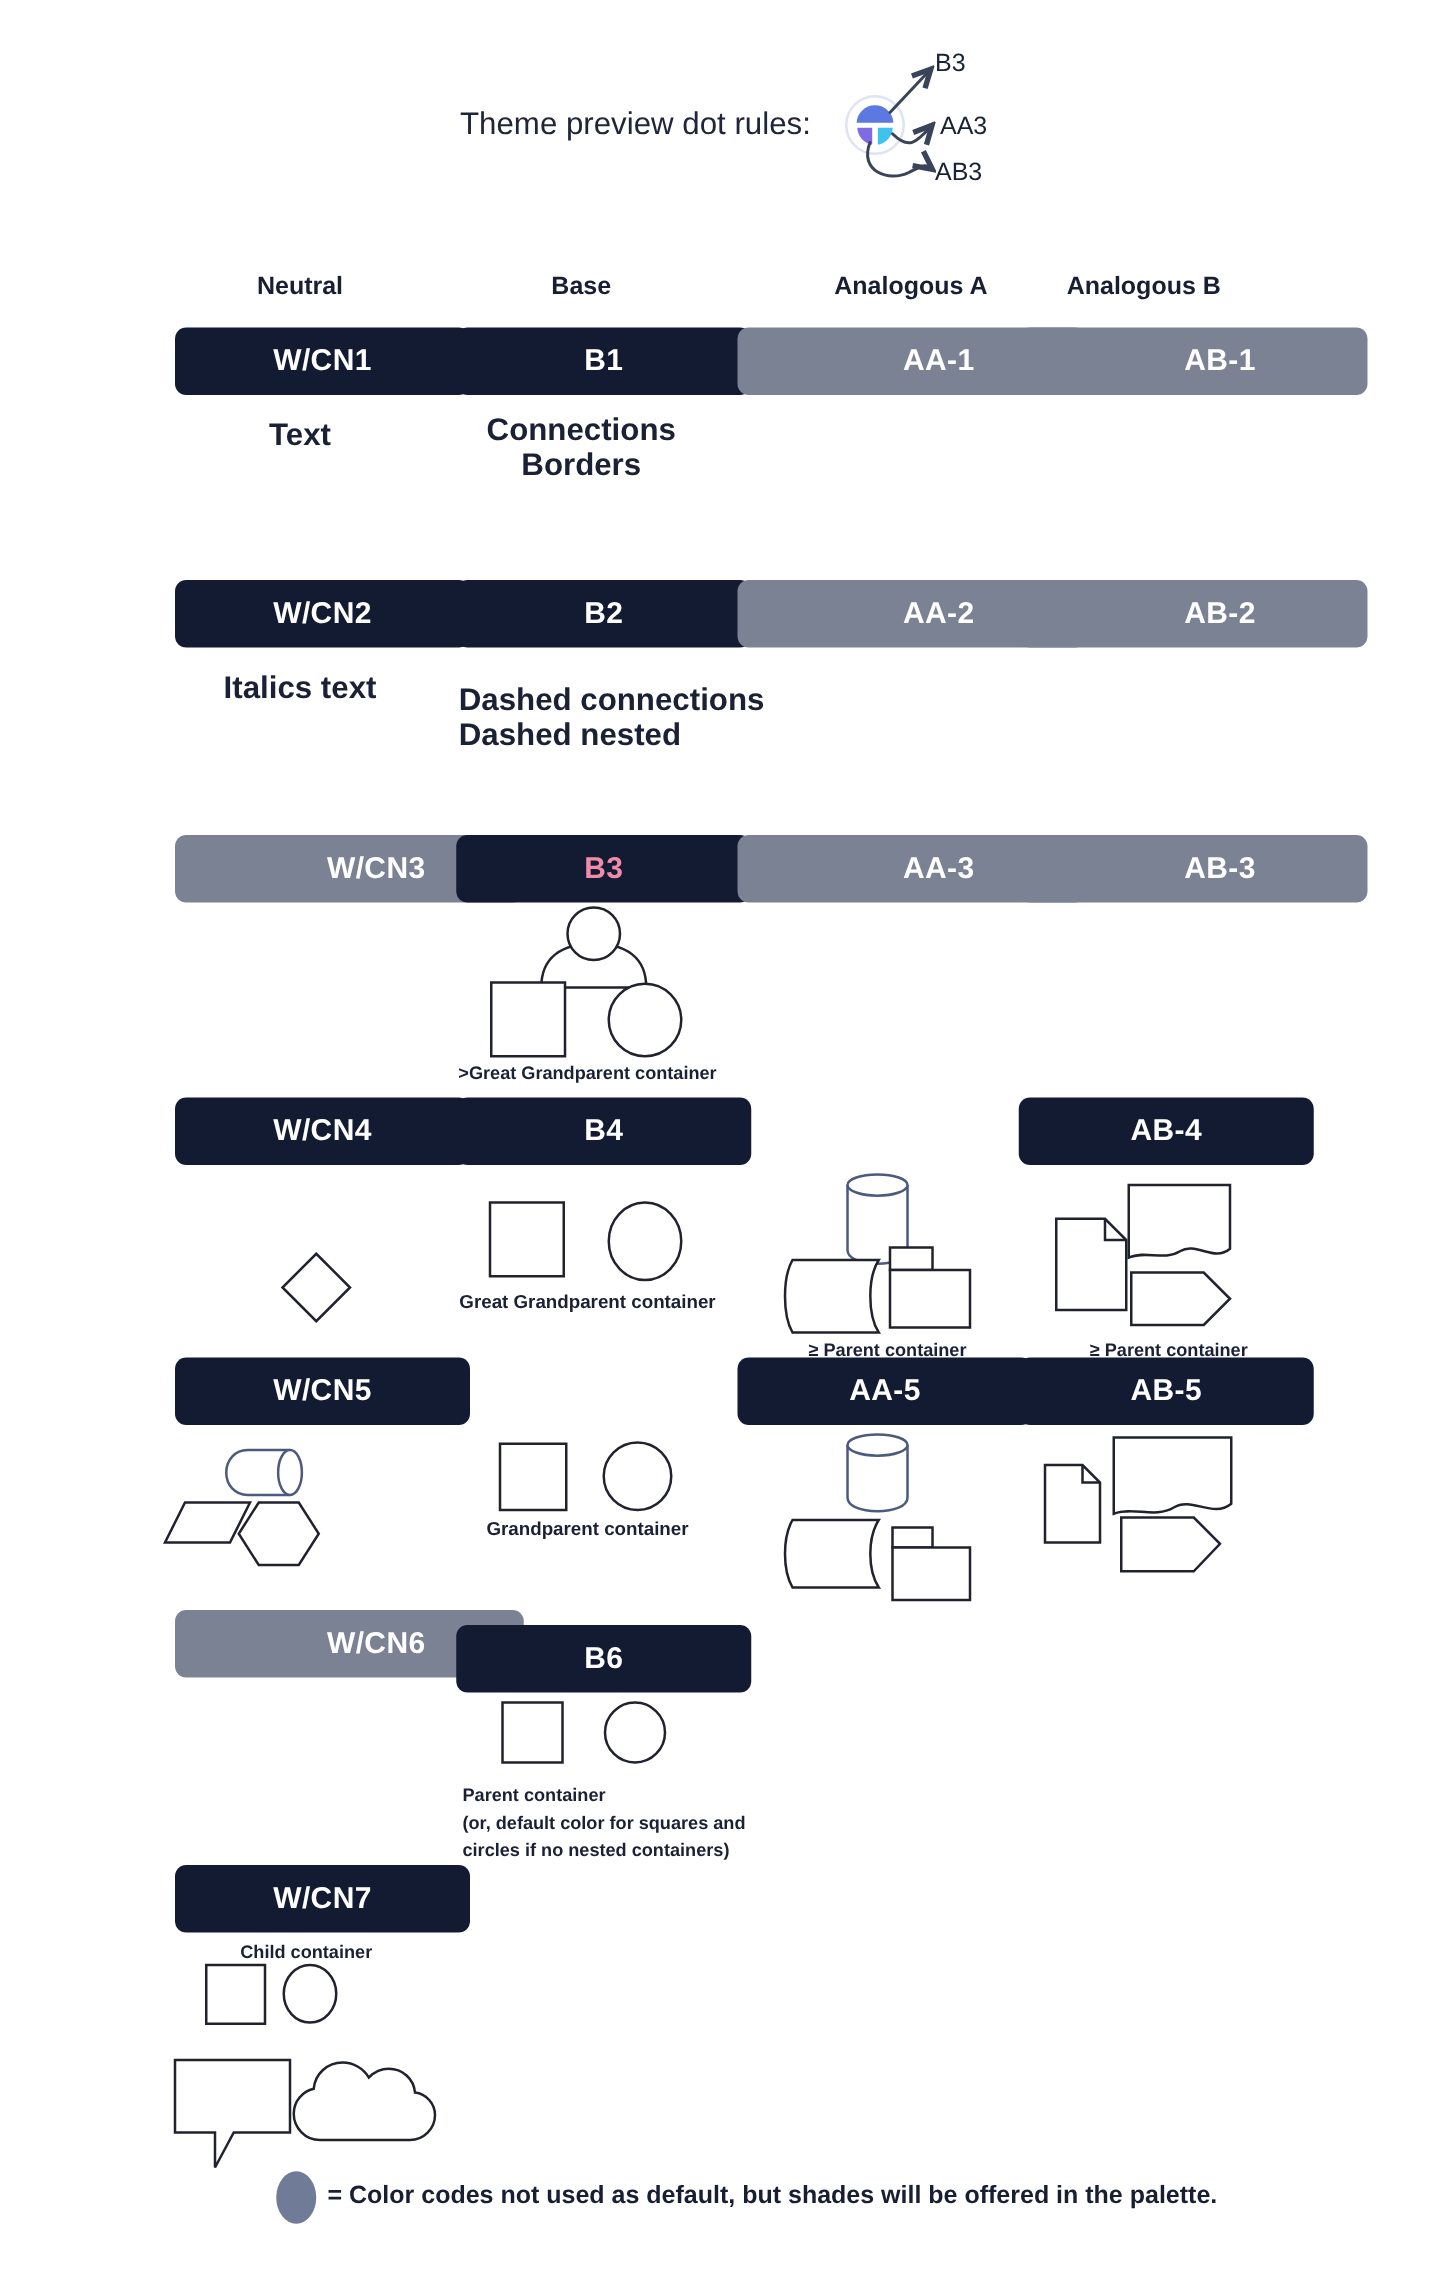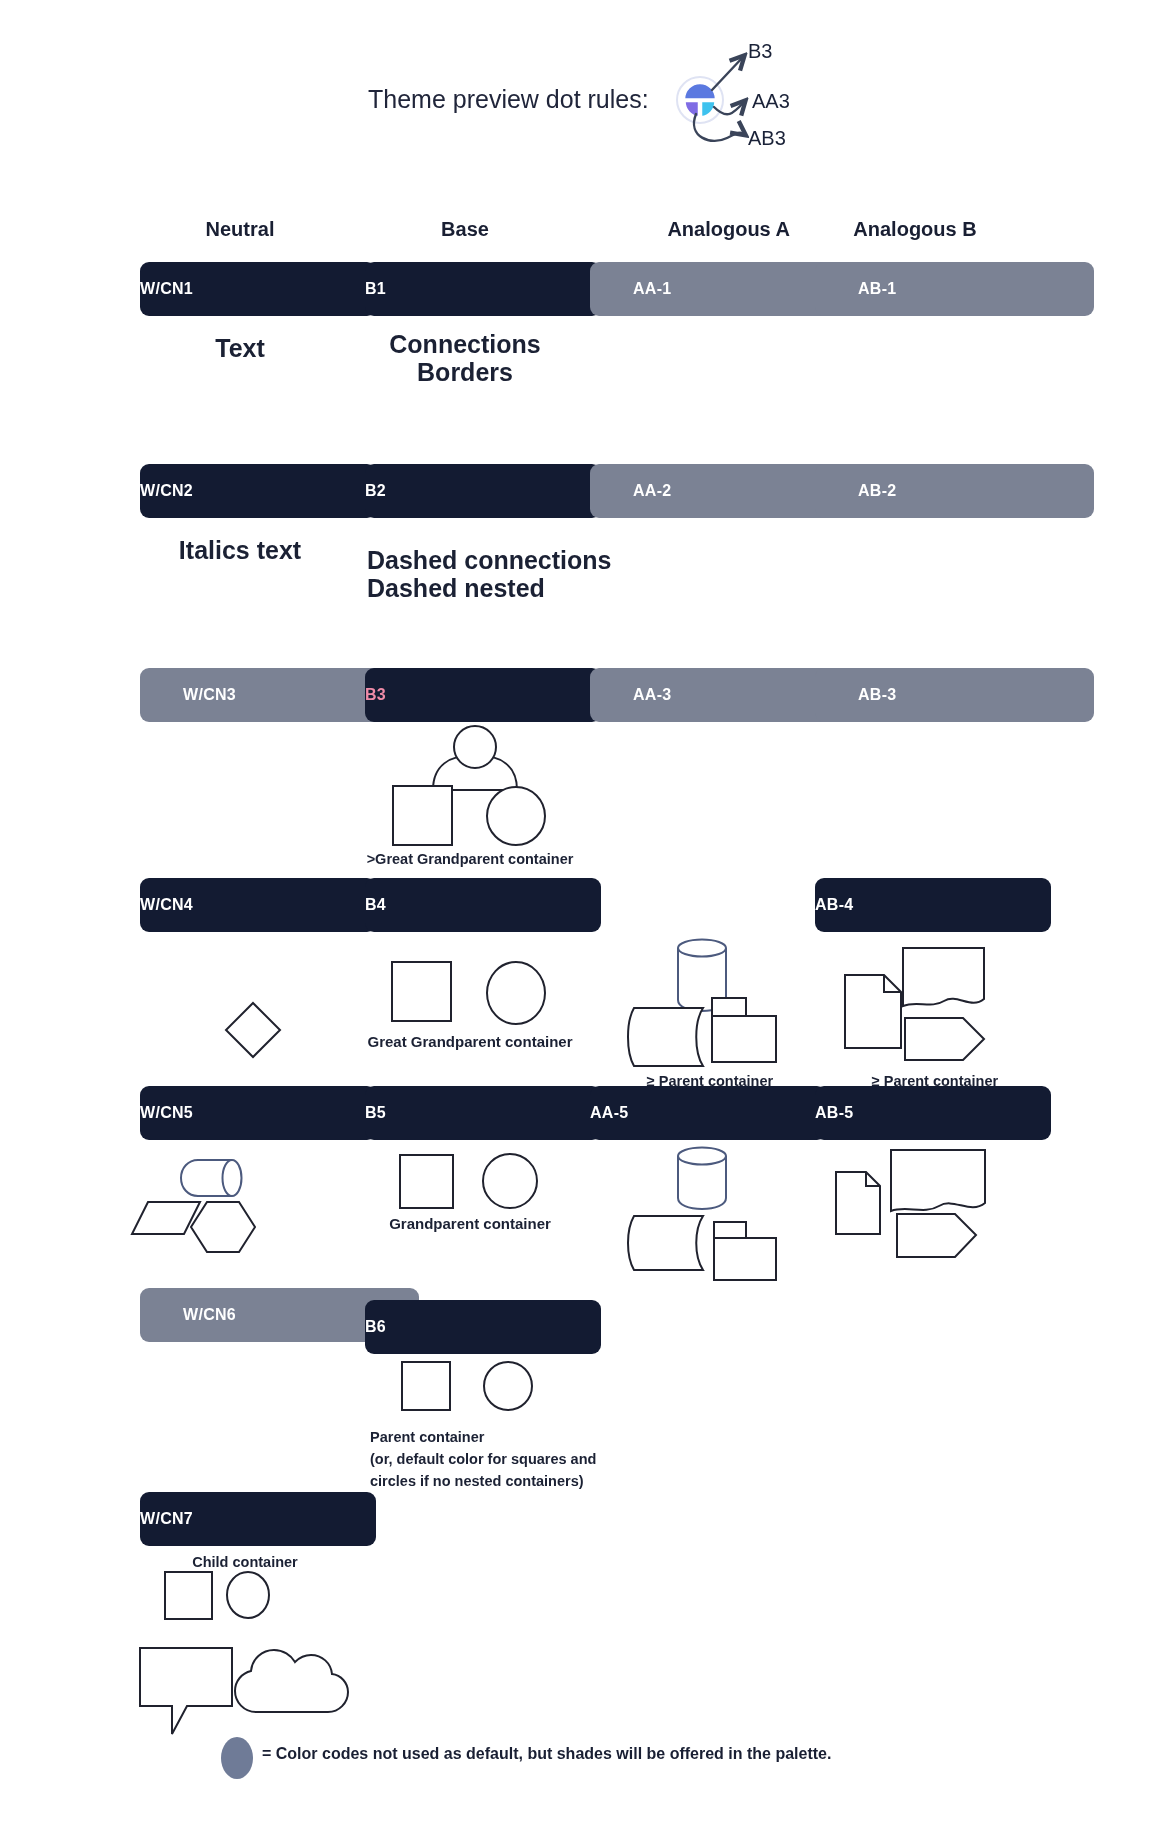--- a/index.html
+++ b/index.html
@@ -6,33 +6,33 @@
   #canvas{
     position:relative;width:1164px;height:1822px;background:#ffffff;overflow:hidden;
     font-family:"Liberation Sans","DejaVu Sans",sans-serif;color:#1b2134;
   }
   .abs{position:absolute;}
   #title{left:368px;top:85px;font-size:25px;font-weight:500;color:#20253a;}
   .dot-label{font-size:20px;font-weight:500;color:#1a2238;}
   .col-header{width:200px;text-align:center;top:218px;font-size:20px;font-weight:700;color:#191f33;}
   .swatch{
     position:absolute;width:236px;height:54px;border-radius:9px;
-    display:flex;align-items:center;justify-content:flex-start;
-    font-size:16px;font-weight:600;color:#ffffff;letter-spacing:.3px;
+    display:flex;align-items:center;justify-content:center;
+    font-size:24px;font-weight:600;color:#ffffff;letter-spacing:.3px;
   }
   .navy{background:#131b32;}
   .gray{background:#7b8294;padding-left:43px;}
   .pink{color:#f08ca8;}
   .cap{position:absolute;font-weight:700;color:#1b2134;}
   .cap-lg{font-size:25px;line-height:28px;}
   .cap-md{font-size:15px;line-height:20px;}
   .cap-sm{font-size:14.5px;line-height:22px;}
   .center{text-align:center;}
   #shapes{position:absolute;left:0;top:0;pointer-events:none;}
-  #legend-text{left:262px;top:1745px;font-size:16px;font-weight:700;color:#191f33;}
+  #legend-text{left:262px;top:1745px;font-size:20px;font-weight:700;color:#191f33;}
 </style>
 </head>
 <body>
 
 <div id="canvas">
 
   <div class="abs" id="title">Theme preview dot rules:</div>
 
   <div class="abs dot-label" style="left:748px;top:40px;">B3</div>
   <div class="abs dot-label" style="left:752px;top:90px;">AA3</div>
@@ -101,23 +101,20 @@
     </div>
   <div class="swatch navy" style="left:815px;top:878px;">
       <span>AB-4</span>
     </div>
   <div class="cap cap-md center" style="left:340px;top:1032px;width:260px;">Great Grandparent container</div>
   <div class="cap cap-sm center" style="left:600px;top:1070px;width:220px;">≥ Parent container</div>
   <div class="cap cap-sm center" style="left:822px;top:1070px;width:226px;">≥ Parent container</div>
 
   <div class="swatch navy" style="left:140px;top:1086px;">
       <span>W/CN5</span>
-    </div>
-  <div class="swatch navy" style="left:365px;top:1086px;">
-      <span>B5</span>
     </div>
   <div class="swatch navy" style="left:590px;top:1086px;">
       <span>AA-5</span>
     </div>
   <div class="swatch navy" style="left:815px;top:1086px;">
       <span>AB-5</span>
     </div>
   <div class="cap cap-md center" style="left:340px;top:1214px;width:260px;">Grandparent container</div>
 
   <div class="swatch gray" style="left:140px;top:1288px;">

